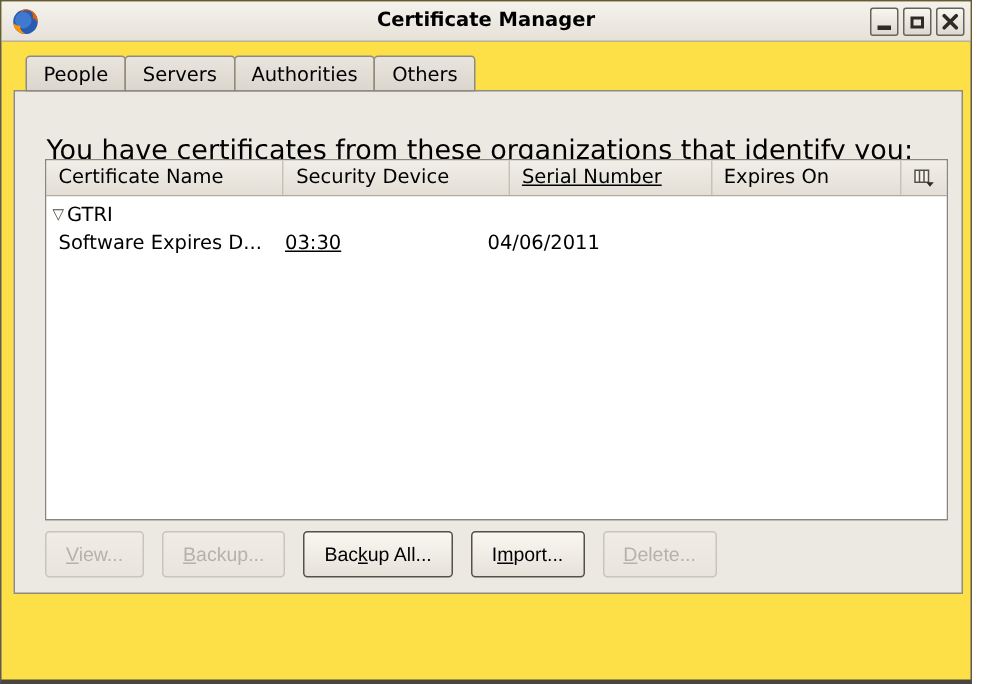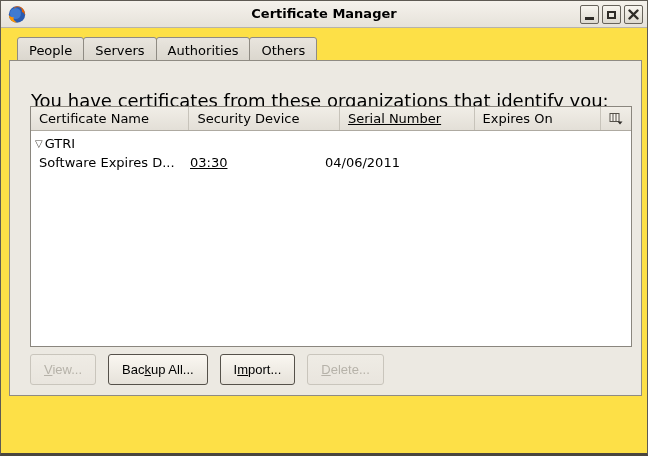--- a/index.html
+++ b/index.html
@@ -159,20 +159,23 @@
           <div class="cell col3 pad8">03:30</div>
           <div class="cell col4 pad8">04/06/2011</div>
         </div>
       </div>
     </div>
 
     <div class="actions">
       <button class="btn disabled">
         <span><span></span><span class="akey">V</span><span>iew...</span></span>
       </button>
+      <button class="btn disabled">
+        <span><span></span><span class="akey">B</span><span>ackup...</span></span>
+      </button>
       <button class="btn enabled">
         <span><span>Bac</span><span class="akey">k</span><span>up All...</span></span>
       </button>
       <button class="btn enabled">
         <span><span>I</span><span class="akey">m</span><span>port...</span></span>
       </button>
       <button class="btn disabled">
         <span><span></span><span class="akey">D</span><span>elete...</span></span>
       </button>
     </div>

